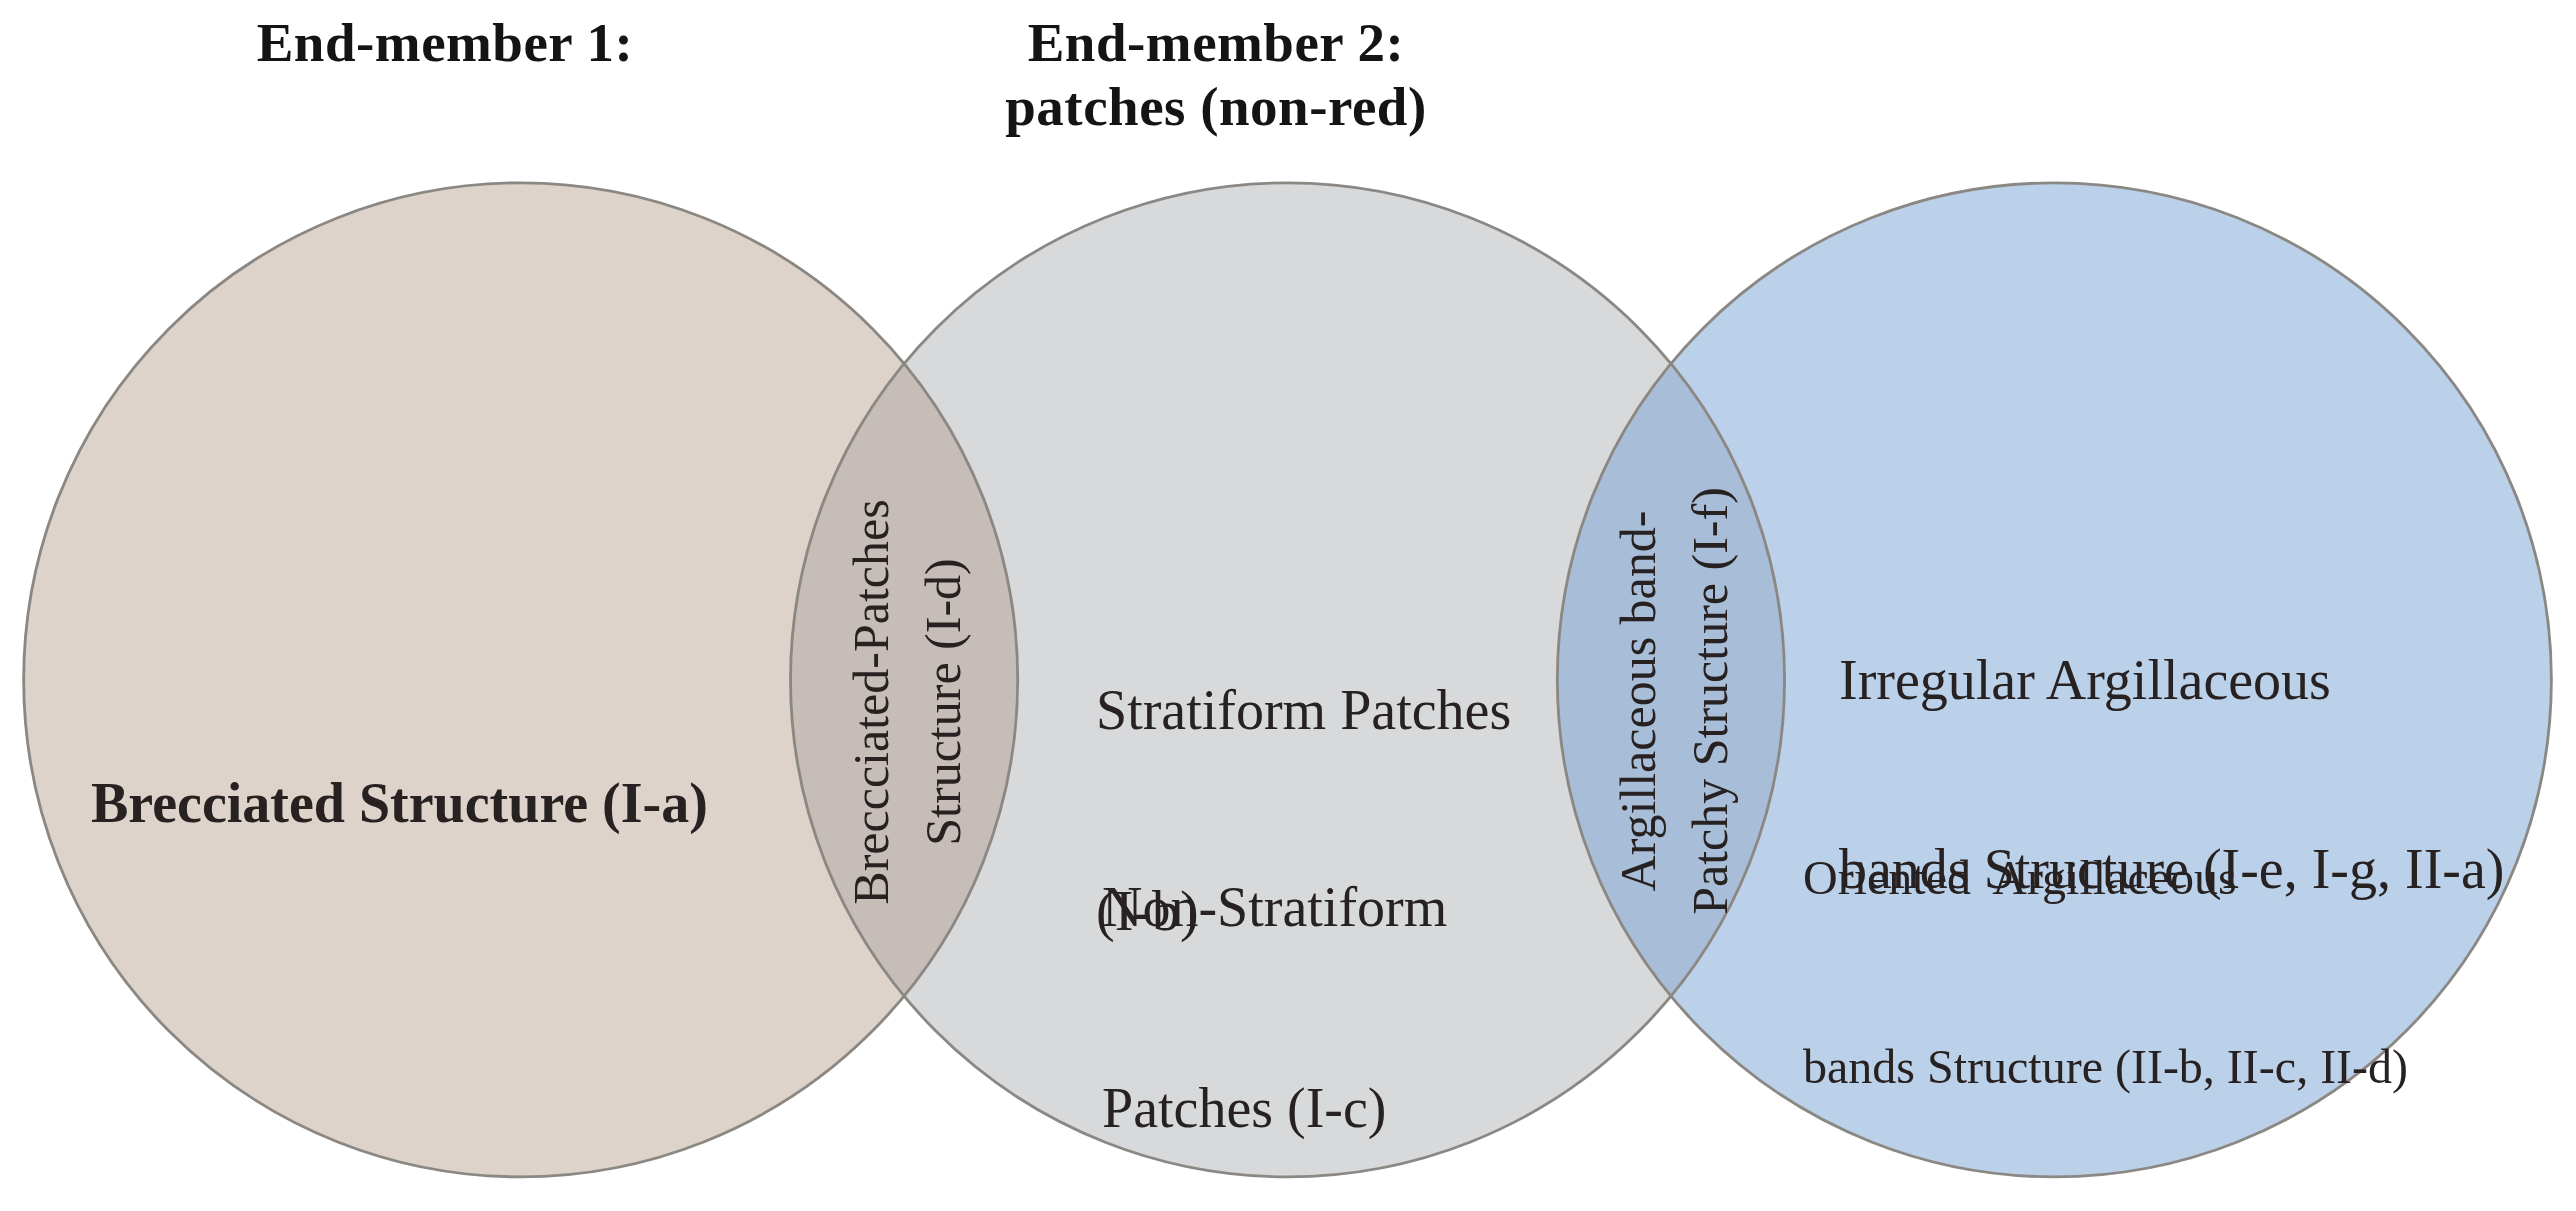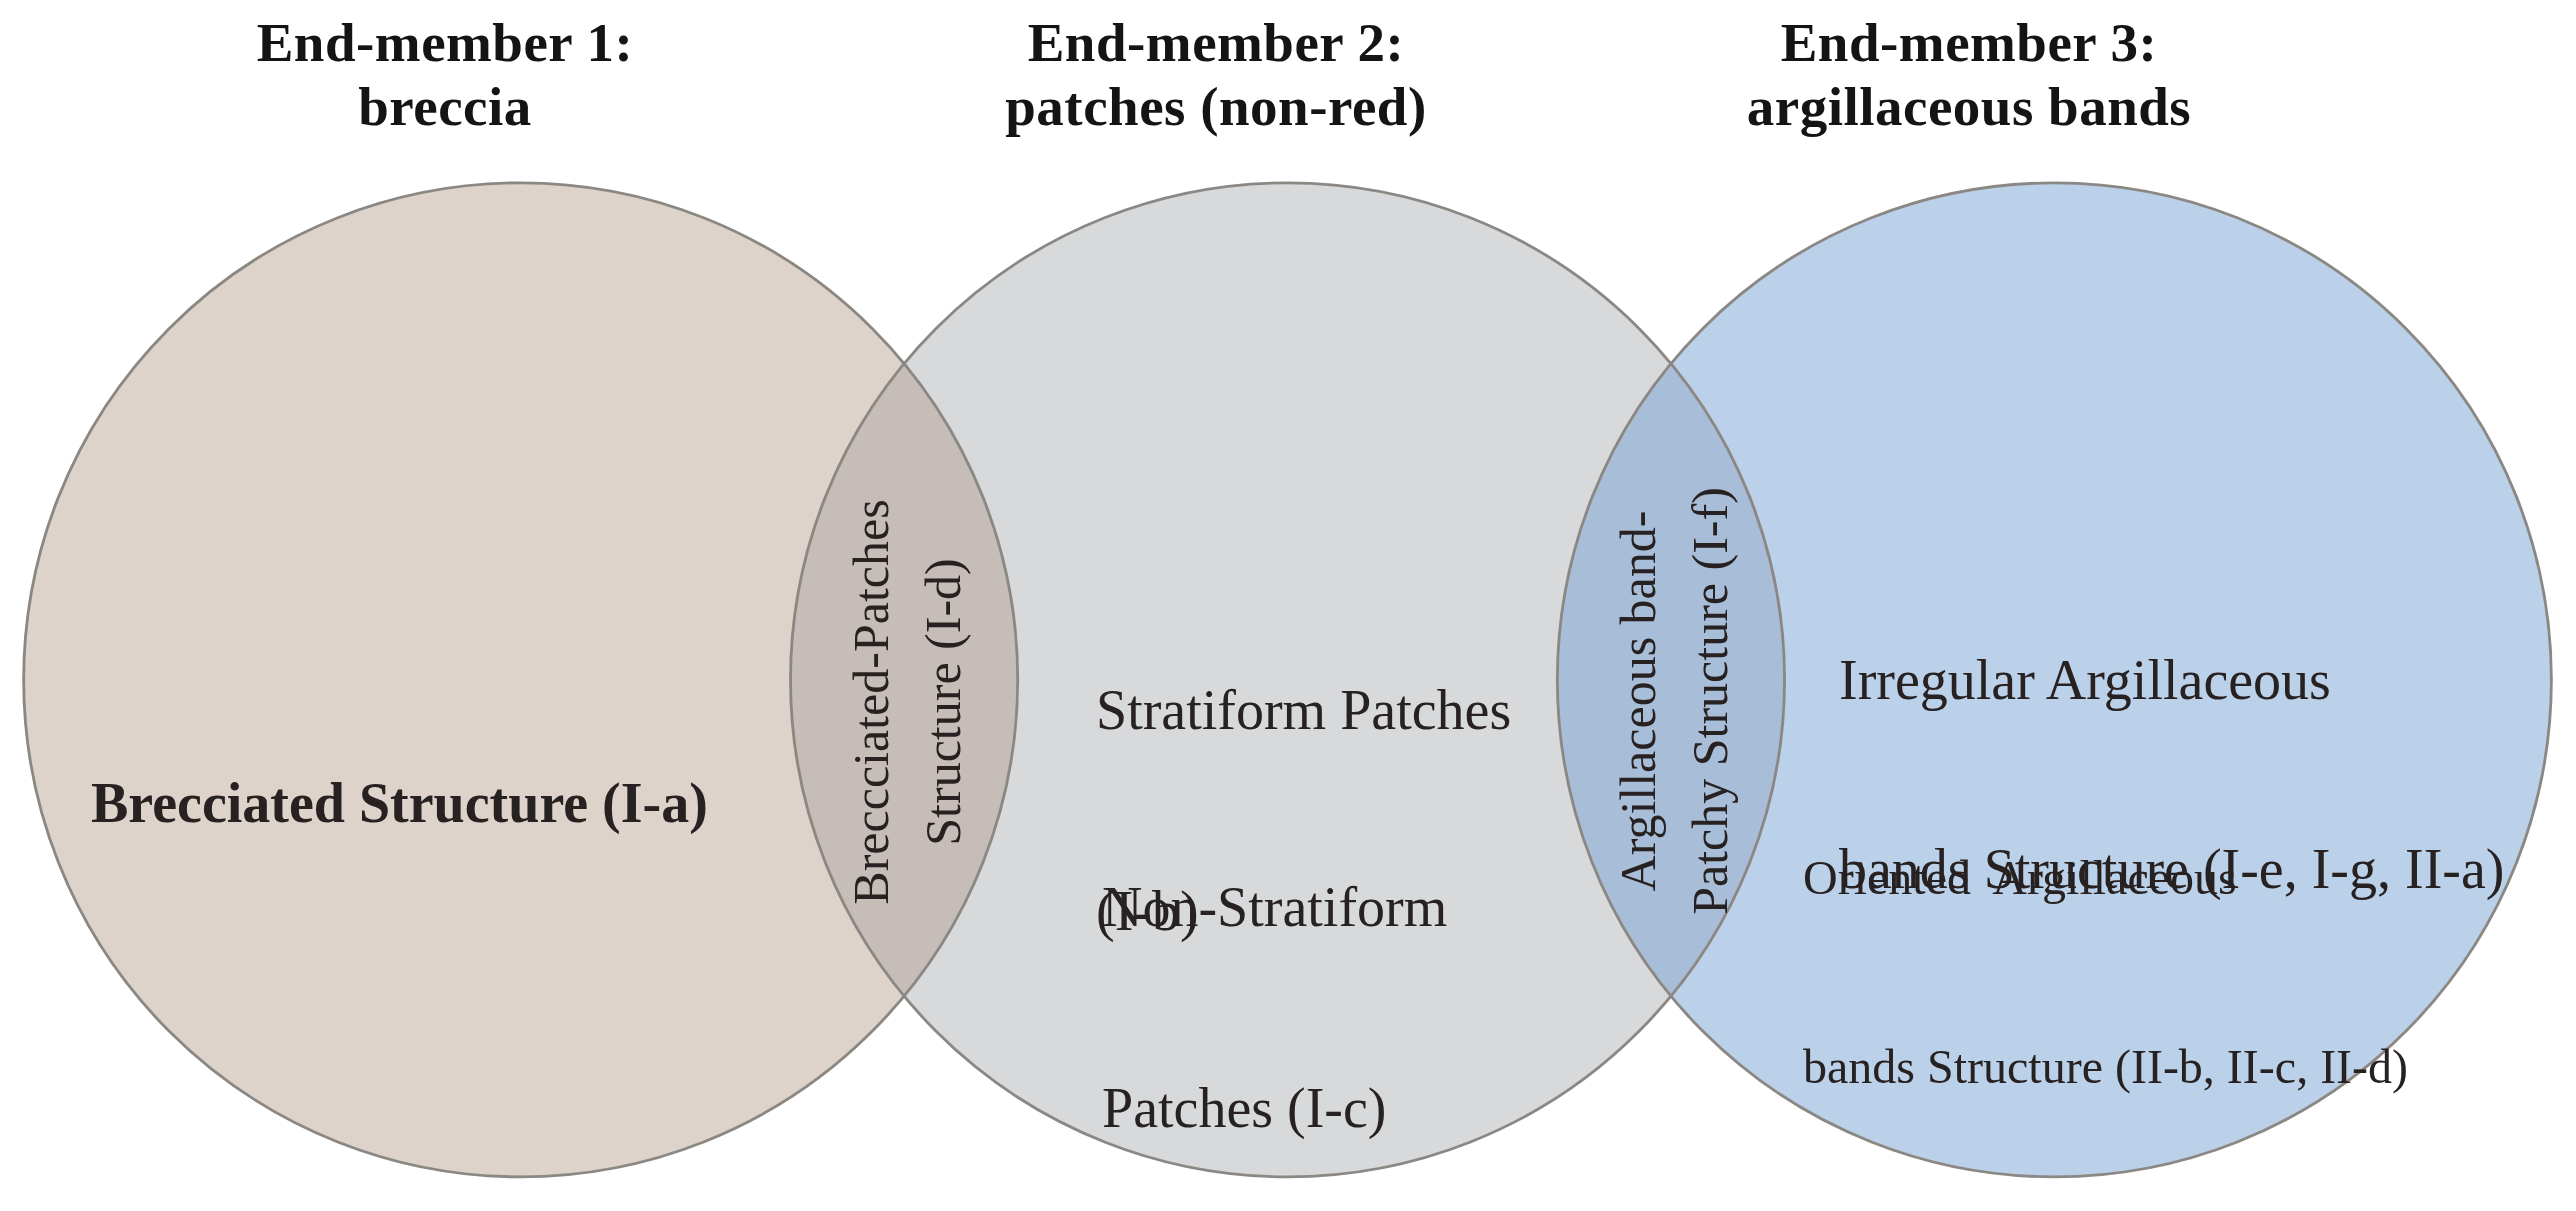--- a/index.html
+++ b/index.html
@@ -83,29 +83,24 @@
     <circle cx="1360" cy="718" r="525" clip-path="url(#clip-set1)" fill="#c6bdb8"></circle>
     <circle cx="1360" cy="718" r="525" clip-path="url(#clip-set3)" fill="#a8bdd7"></circle>
 
     <circle cx="550" cy="718" r="525" fill="none" stroke-width="3" stroke="#8b8884"></circle>
     <circle cx="1360" cy="718" r="525" fill="none" stroke-width="3" stroke="#8b8884"></circle>
     <circle cx="2170" cy="718" r="525" fill="none" stroke-width="3" stroke="#8b8884"></circle>
   </svg>
 
   <div class="title title-1">
     <div>End-member 1:</div>
-    <div>breccia</div>
   </div>
   <div class="title title-2">
     <div>End-member 2:</div>
     <div>patches (non-red)</div>
-  </div>
-  <div class="title title-3">
-    <div>End-member 3:</div>
-    <div>argillaceous bands</div>
   </div>
 
   <div class="label set1-label">
     <div>Brecciated Structure (I-a)</div>
   </div>
 
   <div class="label set2-label-a">
     <div>Stratiform Patches</div>
     <div>(I-b)</div>
   </div>

